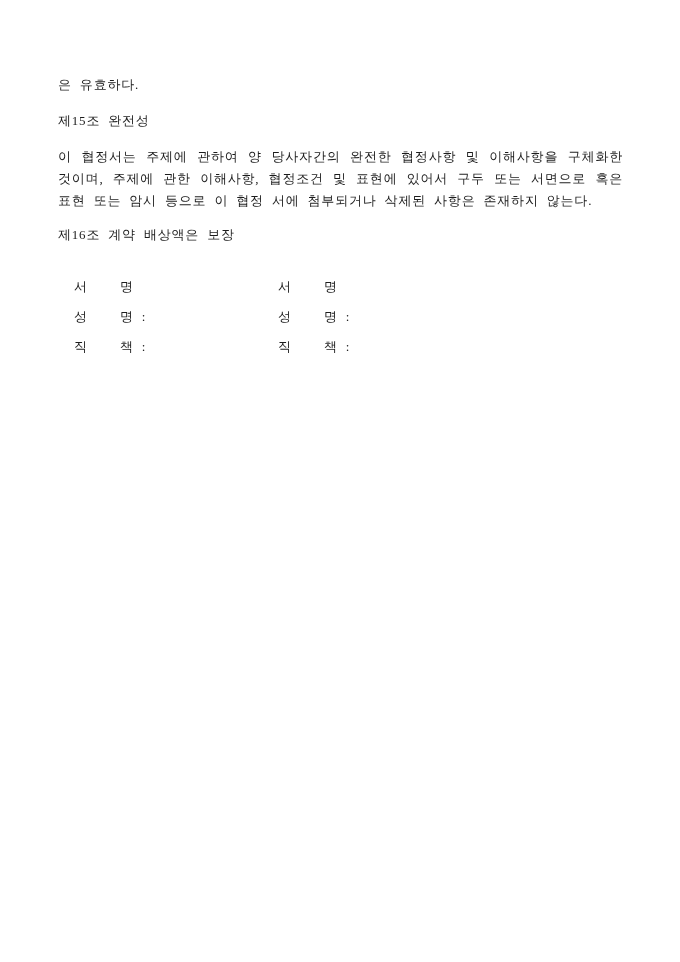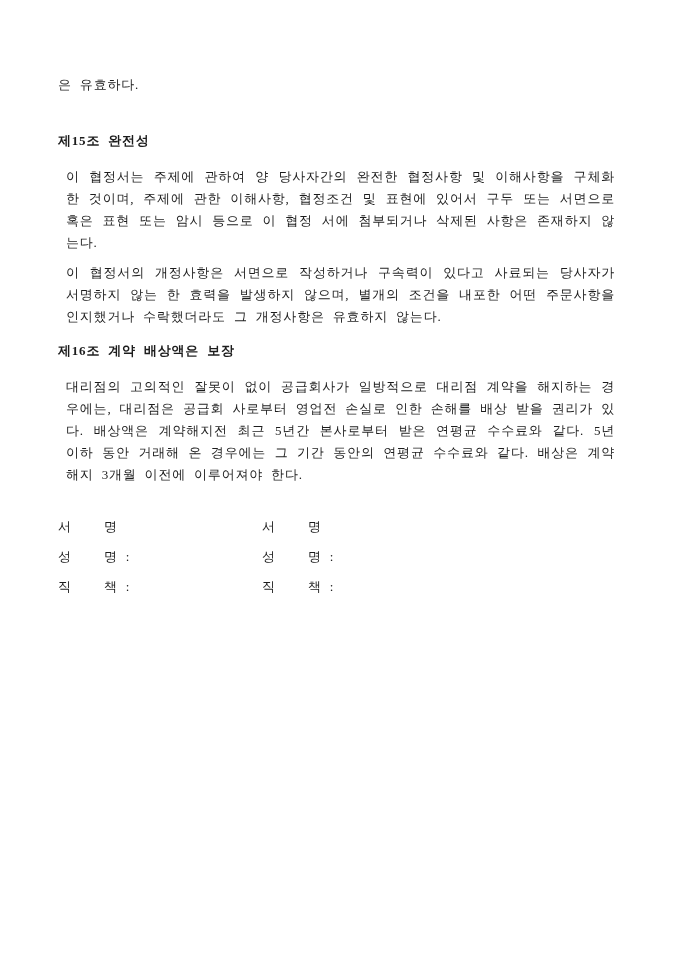--- a/index.html
+++ b/index.html
@@ -19,38 +19,39 @@
     font-size: 13px;
     line-height: 22px;
     letter-spacing: 0.8px;
     word-spacing: 4px;
     overflow: hidden;
   }
   .fragment {
     margin: 0;
   }
   .section-heading {
-    margin: 34px 0 0 0;
-    font-weight: bold;
+    margin: 14px 0 0 0;
+    font-weight: normal;
     font-size: 13px;
     line-height: 22px;
   }
   .para-group {
     margin-top: 14px;
   }
   .para {
-    margin: 8px;
+    margin: 0;
     text-align: justify;
     text-justify: inter-word;
   }
   .closing {
     margin-top: 22px;
   }
   .signature-block {
     margin-top: 26px;
+    margin-left: 16px;
   }
   .sig-row {
     display: flex;
     line-height: 30px;
     white-space: pre;
   }
   .sig-cell-left {
     width: 204px;
     flex: 0 0 204px;
   }
@@ -62,28 +63,24 @@
 <body>
 
 <div class="page">
 
   <p class="fragment">은 유효하다.</p>
 
   <h2 class="section-heading">제15조 완전성</h2>
 
   <div class="para-group">
     <p class="para">이 협정서는 주제에 관하여 양 당사자간의 완전한 협정사항 및 이해사항을 구체화한 것이며, 주제에 관한 이해사항, 협정조건 및 표현에 있어서 구두 또는 서면으로 혹은 표현 또는 암시 등으로 이 협정 서에 첨부되거나 삭제된 사항은 존재하지 않는다.</p>
-    <p class="para">이 협정서의 개정사항은 서면으로 작성하거나 구속력이 있다고 사료되는 당사자가 서명하지 않는 한 효력을 발생하지 않으며, 별개의 조건을 내포한 어떤 주문사항을 인지했거나 수락했더라도 그 개정사항은 유효하지 않는다.</p>
   </div>
 
   <h2 class="section-heading" style="margin-top: 12px;">제16조 계약 배상액은 보장</h2>
 
-  <div class="para-group">
-    <p class="para">대리점의 고의적인 잘못이 없이 공급회사가 일방적으로 대리점 계약을 해지하는 경우에는, 대리점은 공급회 사로부터 영업전 손실로 인한 손해를 배상 받을 권리가 있다. 배상액은 계약해지전 최근 5년간 본사로부터 받은 연평균 수수료와 같다. 5년 이하 동안 거래해 온 경우에는 그 기간 동안의 연평균 수수료와 같다. 배상은 계약해지 3개월 이전에 이루어져야 한다.</p>
-  </div>
 
 
   <div class="signature-block">
     <div class="sig-row">
       <span class="sig-cell-left">서    명</span>
       <span class="sig-cell-right">서    명</span>
     </div>
     <div class="sig-row">
       <span class="sig-cell-left">성    명 :</span>
       <span class="sig-cell-right">성    명 :</span>

